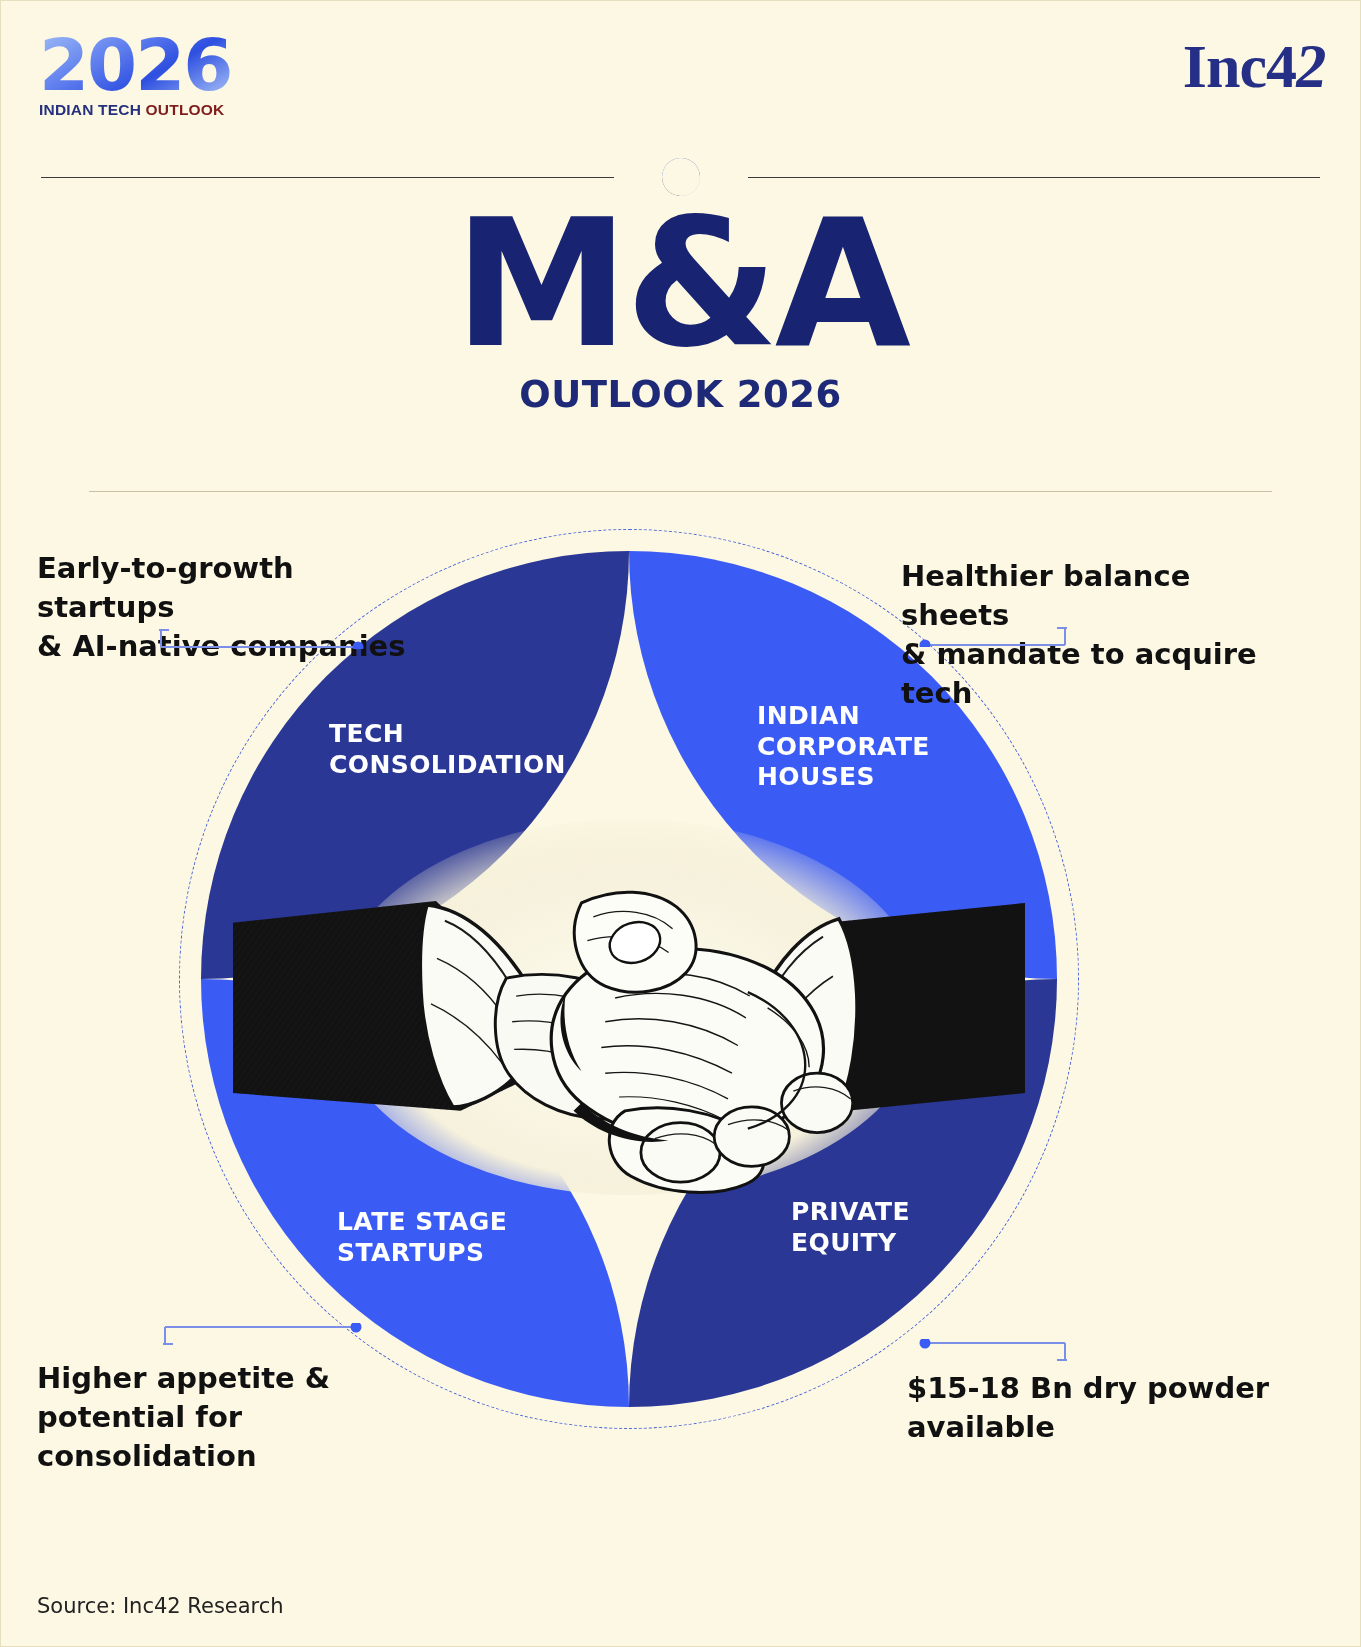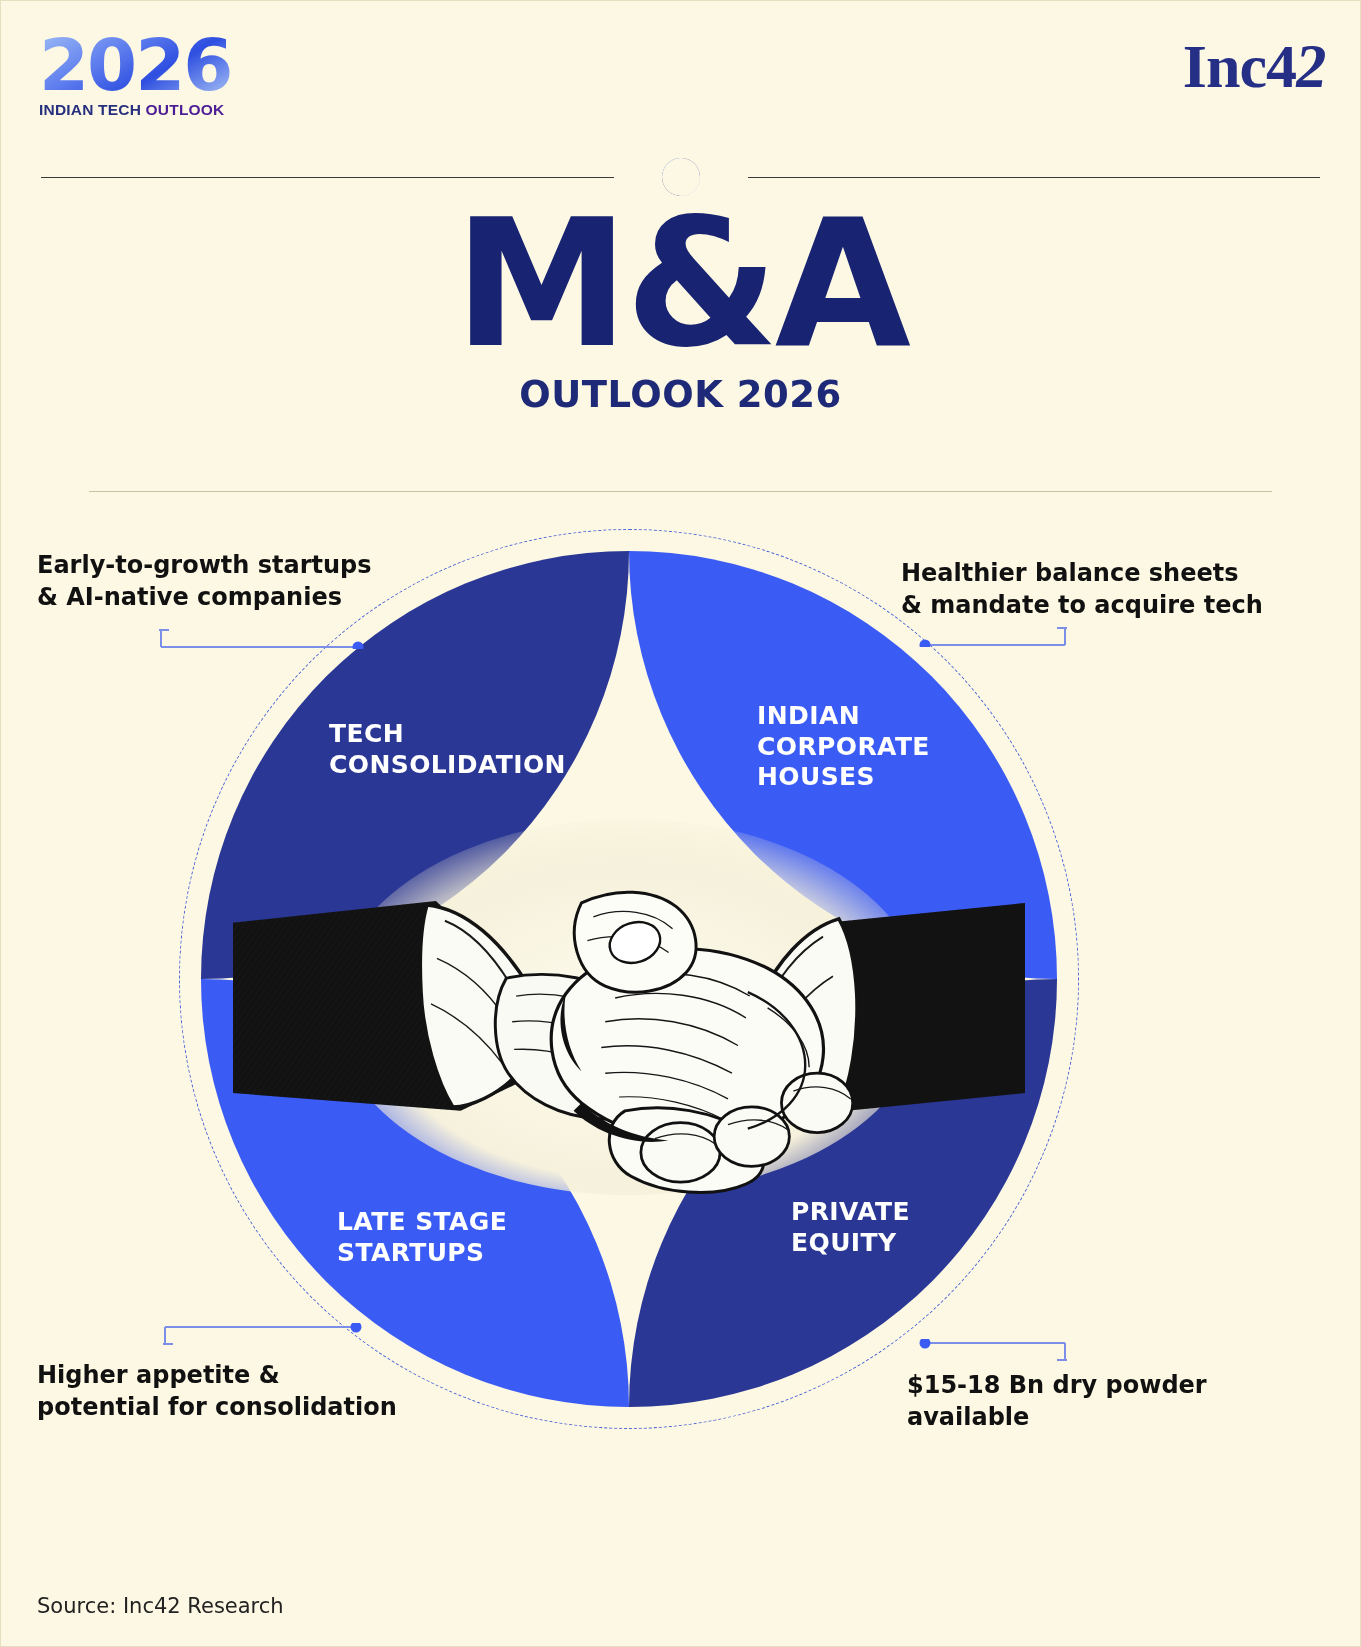--- a/index.html
+++ b/index.html
@@ -27,21 +27,21 @@
     -webkit-background-clip: text; background-clip: text;
     color: transparent; -webkit-text-fill-color: transparent;
     font-family: "DejaVu Sans", sans-serif;
   }
   .logo-2026-sub {
     margin-top: 2px;
     font-size: 15.5px; font-weight: 700; letter-spacing: 0.2px;
     color: #2B3AA8;
   }
   .logo-2026-sub .lt { color: #26307E; text-align: right; }
-  .logo-2026-sub .ol { color: #4c1d95; }
+  .logo-2026-sub .ol { color: #7f1d1d; }
 
   .logo-inc42 {
     position: absolute; right: 0px; top: 8px;
     font-family: "Liberation Serif", serif;
     font-size: 62px; font-weight: 700; color: #252F86;
     letter-spacing: -1px; line-height: 1;
   }
   .logo-inc42 .two {
     display: inline-block; transform: skewX(-8deg);
   }
@@ -150,21 +150,21 @@
   .lbl-br { left: 612px; top: 668px; }
 
   
   .handshake {
     position: absolute; left: 6%; top: 28%; width: 88%; height: 48%;
     z-index: 5; pointer-events: none;
   }
 
   
   .annot { position: absolute; font-family: "DejaVu Sans", sans-serif;
-           font-size: 24px; font-weight: 700; color: #111111; line-height: 1.34; }
+           font-size: 29px; font-weight: 700; color: #111111; line-height: 1.34; }
   .annot-tl { left: 36px; top: 548px; width: 400px; }
   .annot-tr { left: 900px; top: 556px; width: 400px; text-align: left; }
   .annot-bl { left: 36px; top: 1358px; width: 400px; }
   .annot-br { left: 906px; top: 1368px; width: 400px; }
 
   .connector { position: absolute; z-index: 7; }
   .c-tl { left: 158px; top: 626px; width: 208px; height: 22px; }
   .c-tr { left: 918px; top: 624px; width: 148px; height: 22px; }
   .c-bl { left: 162px; top: 1322px; width: 200px; height: 24px; }
   .c-br { left: 918px; top: 1338px; width: 148px; height: 24px; }

